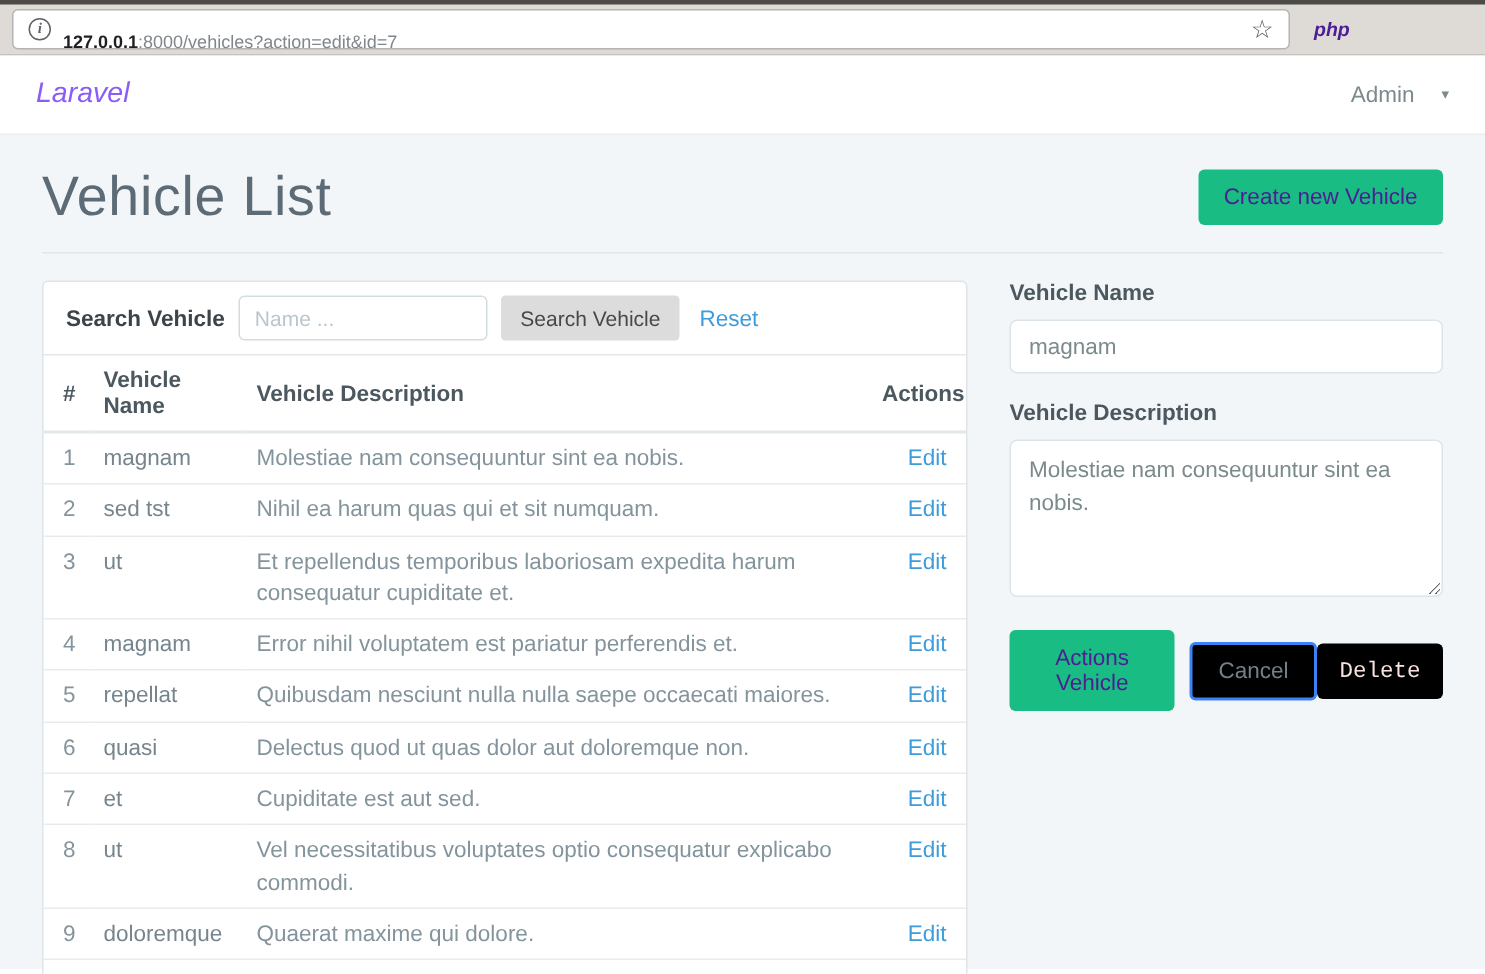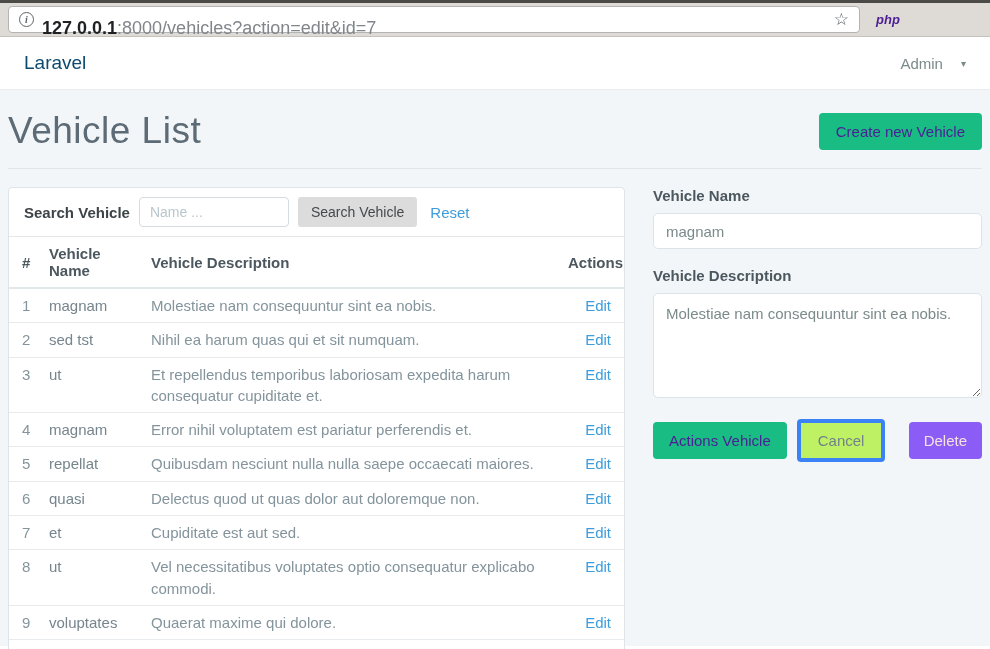--- a/index.html
+++ b/index.html
@@ -17,41 +17,41 @@
     flex: 0 0 852px; height: 27px; background: #fff;
     border: 1px solid #b4b4b4; border-radius: 4px;
     display: flex; align-items: center; padding: 0 10px; gap: 8px;
   }
   .info-icon {
     width: 15px; height: 15px; border: 1.5px solid #5f6368; border-radius: 50%;
     color: #5f6368; font-size: 10px; font-weight: bold; font-style: italic;
     display: flex; align-items: center; justify-content: center; flex: none;
     font-family: "Liberation Serif", serif;
   }
-  .url-text { font-size: 18px; white-space: nowrap; overflow: hidden; margin-top: 17px; }
+  .url-text { font-size: 12px; white-space: nowrap; overflow: hidden; margin-top: 17px; }
   .url-host { color: #1f2023; font-weight: 700; }
   .url-rest { color: #80868b; }
   .star-icon { margin-left: auto; font-size: 17px; color: #55585c; line-height: 1; cursor: pointer; }
   .bookmark-php {
     margin-left: 16px; font-size: 13px; font-style: italic; font-weight: 700;
     color: #4c1d95; cursor: pointer;
   }
 
   
   .navbar {
     height: 53px; background: #ffffff; border-bottom: 1px solid #e9edef;
     display: flex; align-items: center; justify-content: space-between;
     padding: 0 24px;
   }
-  .brand { font-size: 19px; color: #0c4a6e; cursor: pointer; }
+  .brand { font-size: 19px; color: #8b5cf6; cursor: pointer; font-style: italic; }
   .user-menu { font-size: 15px; color: #7b8a8b; cursor: pointer; display: flex; align-items: center; gap: 18px; }
   .caret { font-size: 10px; color: #7b8a8b; }
 
   
-  .content { height: 556px; background: #f3f6f8; padding: 0 8px; }
+  .content { height: 556px; background: #f3f6f8; padding: 0 28px; }
   .page-header { display: flex; align-items: center; justify-content: space-between; padding-top: 20px; }
   .title-wrap { display: flex; align-items: baseline; gap: 12px; }
   .page-title { font-size: 37px; font-weight: 400; color: #5c6b75; letter-spacing: 0.5px; }
   .page-subtitle { font-size: 22px; font-weight: 400; color: #8fa0a8; }
   .btn { border: none; border-radius: 4px; font-size: 15px; cursor: pointer; font-family: "Liberation Sans", sans-serif; }
   .btn-green { background: #19bc83; color: #4c1d95; padding: 10px 17px; }
   .divider { border: none; border-top: 1px solid #e0e5e8; margin: 16px 0 18px 0; }
 
   .columns { display: flex; gap: 28px; align-items: flex-start; }
 
@@ -59,21 +59,21 @@
   .card {
     width: 617px; background: #fff; border: 1px solid #dee4e7; border-radius: 4px 4px 0 0;
     min-height: 470px;
   }
   .search-row {
     display: flex; align-items: center; gap: 9px;
     padding: 9px 15px; border-bottom: 1px solid #e4e8eb;
   }
   .search-label { font-size: 15px; font-weight: 700; color: #3d4449; white-space: nowrap; }
   .search-input {
-    width: 150px; height: 30px; border: 1px solid #d3dce1; border-radius: 4px;
+    width: 166px; height: 30px; border: 1px solid #d3dce1; border-radius: 4px;
     padding: 0 10px; font-size: 14px; color: #7b8a8b; font-family: "Liberation Sans", sans-serif;
   }
   .search-input::placeholder { color: #b9c6cd; }
   .btn-gray { background: #dcdcdc; color: #45494c; padding: 7px 13px; font-size: 14px; border-radius: 3px; }
   .reset-link { font-size: 15px; color: #3d9cdb; text-decoration: none; margin-left: 4px; }
 
   table { width: 100%; border-collapse: collapse; table-layout: fixed; }
   th { text-align: left; font-size: 15px; font-weight: 700; color: #4c585f; padding: 8px; border-bottom: 2px solid #e2e7ea; }
   th:first-child { padding-left: 13px; }
   th.col-actions, td.cell-actions { text-align: right; padding-right: 13px; }
@@ -91,22 +91,22 @@
     padding: 0 12px; font-size: 15px; color: #7b8a8b; margin-bottom: 18px;
     font-family: "Liberation Sans", sans-serif;
   }
   .form-textarea {
     width: 100%; height: 105px; background: #fff; border: 1px solid #dce4e9; border-radius: 5px;
     padding: 9px 12px; font-size: 15px; color: #7b8a8b; line-height: 1.45;
     font-family: "Liberation Sans", sans-serif; resize: both;
   }
   .btn-row { display: flex; align-items: center; margin-top: 17px; }
   .btn-update { padding: 10px 16px; }
-  .btn-cancel { background: #bef264; border: 4px solid #3b82f6; color: #72808a; padding: 9px 17px; margin-left: 10px; }
-  .btn-delete { background: #8b5cf6; color: #f6e3df; padding: 10px 15px; margin-left: auto; }
+  .btn-cancel { background: #000000; border: 2px solid #3b82f6; color: #72808a; padding: 9px 17px; margin-left: 10px; }
+  .btn-delete { background: #000000; color: #f6e3df; padding: 10px 15px; margin-left: auto; font-family: Liberation Mono, monospace; }
 </style>
 </head>
 <body>
 
 <div class="browser-bar">
   <div class="omnibox">
     <span class="info-icon">i</span>
     <span class="url-text"><span class="url-host">127.0.0.1</span><span class="url-rest">:8000/vehicles?action=edit&amp;id=7</span></span>
     <span class="star-icon">☆</span>
   </div>
@@ -209,21 +209,21 @@
 
         <tr>
           <td class="cell-num">8</td>
           <td class="cell-name">ut</td>
           <td class="cell-desc">Vel necessitatibus voluptates optio consequatur explicabo commodi.</td>
           <td class="cell-actions"><a href="#" class="edit-link">Edit</a></td>
         </tr>
 
         <tr>
           <td class="cell-num">9</td>
-          <td class="cell-name">voluptates</td>
+          <td class="cell-name">doloremque</td>
           <td class="cell-desc">Quaerat maxime qui dolore.</td>
           <td class="cell-actions"><a href="#" class="edit-link">Edit</a></td>
         </tr>
 
         <tr>
           <td class="cell-num">10</td>
           <td class="cell-name">eum</td>
           <td class="cell-desc">Error dolore sint autem harum reprehenderit nihil consequatur.</td>
           <td class="cell-actions"><a href="#" class="edit-link">Edit</a></td>
         </tr>

